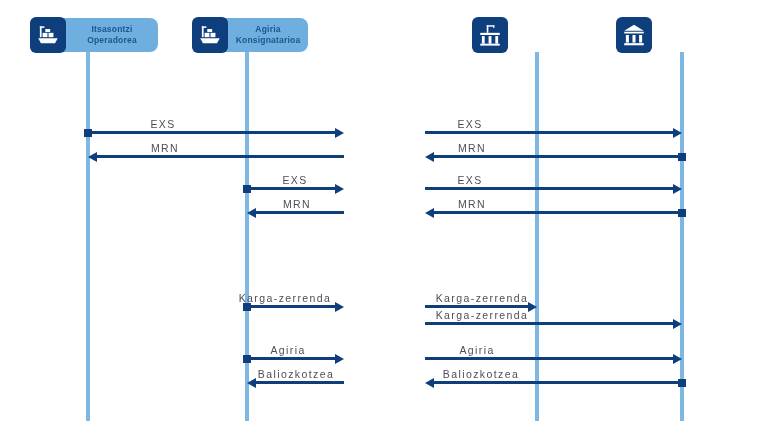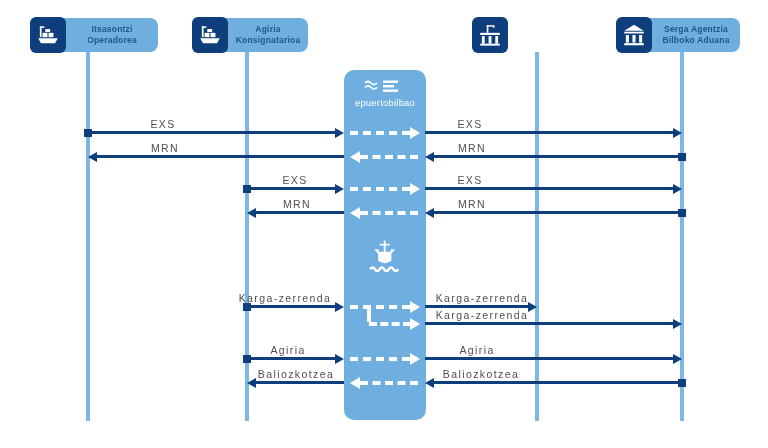--- a/index.html
+++ b/index.html
@@ -85,49 +85,21 @@
   <div class="actor-icon" style="left:616px">
     <svg width="26" height="26" viewBox="0 0 24 24" fill="#fff">
       <path d="M12 2.5 3 8h18z"></path>
       <rect x="3" y="9" width="18" height="1.6"></rect>
       <rect x="4.5" y="12" width="2.8" height="7"></rect>
         <rect x="10.6" y="12" width="2.8" height="7"></rect>
         <rect x="16.7" y="12" width="2.8" height="7"></rect>
       <rect x="3" y="19.5" width="18" height="2"></rect>
     </svg>
   </div>
-  <div class="actor-pill" style="left:634px;width:106px">
-    <span>Serga Agentzia</span>
-    <span>Bilboko Aduana</span>
-  </div>
 
-  <div class="hub">
-    <svg class="hub-logo" width="44" height="16" viewBox="0 0 44 16">
-      <g fill="none" stroke="#fff" stroke-width="1.7">
-        <path d="M2 4 q3 -3 6 0 q3 3 6 0"></path>
-        <path d="M2 8.4 q3 -3 6 0 q3 3 6 0"></path>
-      </g>
-      <g fill="#fff">
-        <rect x="20" y="1.5" width="15" height="2.4"></rect>
-        <rect x="20" y="6" width="11" height="2.4"></rect>
-        <rect x="20" y="10.5" width="15" height="2.4"></rect>
-      </g>
-    </svg>
-    <div class="hub-name">epuertobilbao</div>
-    <svg class="hub-ship" width="38" height="36" viewBox="0 0 36 34">
-      <g fill="#fff">
-        <rect x="16.8" y="2.5" width="1.8" height="11"></rect>
-        <rect x="13" y="5.5" width="9.5" height="1.5"></rect>
-        <path d="M8 10.5 l4 5 v-5z"></path>
-        <path d="M27.5 10.5 l-4 5 v-5z"></path>
-        <path d="M11.5 13 h12.5 v8.5 q-6.2 4.6 -12.5 0 z"></path>
-      </g>
-      <path d="M4 29.5 q2.2 -3.4 4.4 0 t4.4 0 t4.4 0 t4.4 0 t4.4 0 t4.4 0" fill="none" stroke="#fff" stroke-width="2.4"></path>
-    </svg>
-  </div>
 
   <div class="sq" style="left:84px;top:129px"></div>
   <div class="ln" style="left:88px;top:131px;width:250px"></div>
   <div class="ar r" style="left:335px;top:128px"></div>
   <div class="ln" style="left:425px;top:131px;width:249px"></div>
   <div class="ar r" style="left:673px;top:128px"></div>
   <div class="wd" style="left:350px;top:131px;width:60px"></div>
   <div class="war r" style="left:410px;top:127px"></div>
 
   <div class="ar l" style="left:88px;top:152px"></div>

